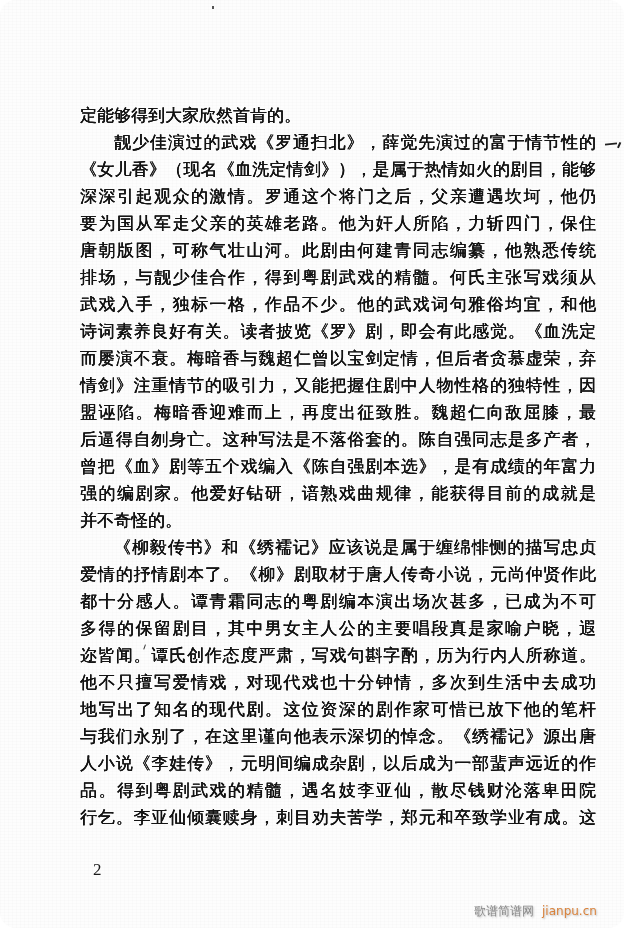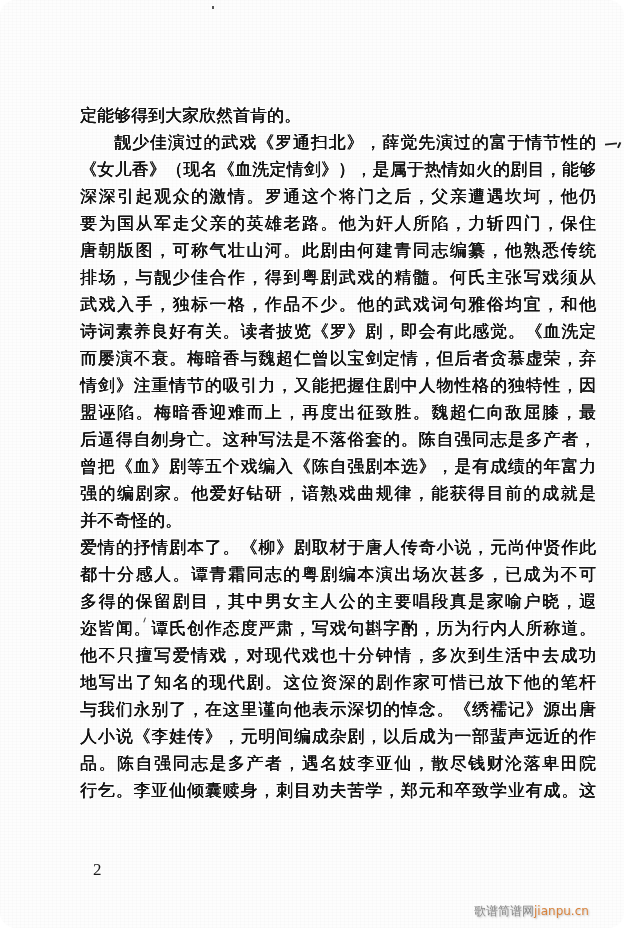--- a/index.html
+++ b/index.html
@@ -105,21 +105,21 @@
       white-space: nowrap;
       text-shadow: 1px 1px 2px rgba(0,0,0,0.25);
     }
     .watermark .wm-cn {
       color: #8a8a8a;
       font-family: "DejaVu Serif", serif;
     }
     .watermark .wm-url {
       color: #d9823b;
       font-family: "DejaVu Sans", sans-serif;
-      margin-left: 0;
+      margin-left: 8px;
     }
   </style>
 </head>
 <body>
 
 <div class="page">
 
   <div class="top-speck"></div>
   <div class="margin-mark"></div>
 
@@ -133,32 +133,33 @@
     <div class="line">排场，与靓少佳合作，得到粤剧武戏的精髓。何氏主张写戏须从</div>
     <div class="line">武戏入手，独标一格，作品不少。他的武戏词句雅俗均宜，和他</div>
     <div class="line">诗词素养良好有关。读者披览《罗》剧，即会有此感觉。《血洗定</div>
     <div class="line">而屡演不衰。梅暗香与魏超仁曾以宝剑定情，但后者贪慕虚荣，弃</div>
     <div class="line">情剑》注重情节的吸引力，又能把握住剧中人物性格的独特性，因</div>
     <div class="line">盟诬陷。梅暗香迎难而上，再度出征致胜。魏超仁向敌屈膝，最</div>
     <div class="line">后逼得自刎身亡。这种写法是不落俗套的。陈自强同志是多产者，</div>
     <div class="line">曾把《血》剧等五个戏编入《陈自强剧本选》，是有成绩的年富力</div>
     <div class="line">强的编剧家。他爱好钻研，谙熟戏曲规律，能获得目前的成就是</div>
     <div class="line short">并不奇怪的。</div>
+    <div class="line indent">《柳毅传书》和《绣襦记》应该说是属于缠绵悱恻的描写忠贞</div>
     <div class="line">爱情的抒情剧本了。《柳》剧取材于唐人传奇小说，元尚仲贤作此</div>
     <div class="line">都十分感人。谭青霜同志的粤剧编本演出场次甚多，已成为不可</div>
     <div class="line">多得的保留剧目，其中男女主人公的主要唱段真是家喻户晓，遐</div>
     <div class="line">
       <span>迩皆闻。谭氏创作态度严肃，写戏句斟字酌，历为行内人所称道。</span>
       <span class="annot-tick"></span>
     </div>
     <div class="line">他不只擅写爱情戏，对现代戏也十分钟情，多次到生活中去成功</div>
     <div class="line">地写出了知名的现代剧。这位资深的剧作家可惜已放下他的笔杆</div>
     <div class="line">与我们永别了，在这里谨向他表示深切的悼念。《绣襦记》源出唐</div>
     <div class="line">人小说《李娃传》，元明间编成杂剧，以后成为一部蜚声远近的作</div>
-    <div class="line">品。陈自强同志是多产者，遇名妓李亚仙，散尽钱财沦落卑田院</div>
+    <div class="line">品。得到粤剧武戏的精髓，遇名妓李亚仙，散尽钱财沦落卑田院</div>
     <div class="line">行乞。李亚仙倾囊赎身，刺目劝夫苦学，郑元和卒致学业有成。这</div>
   </div>
 
   <div class="page-number">2</div>
 
   <div class="watermark">
     <span class="wm-cn">歌谱简谱网</span><span class="wm-url">jianpu.cn</span>
   </div>
 
 </div>

